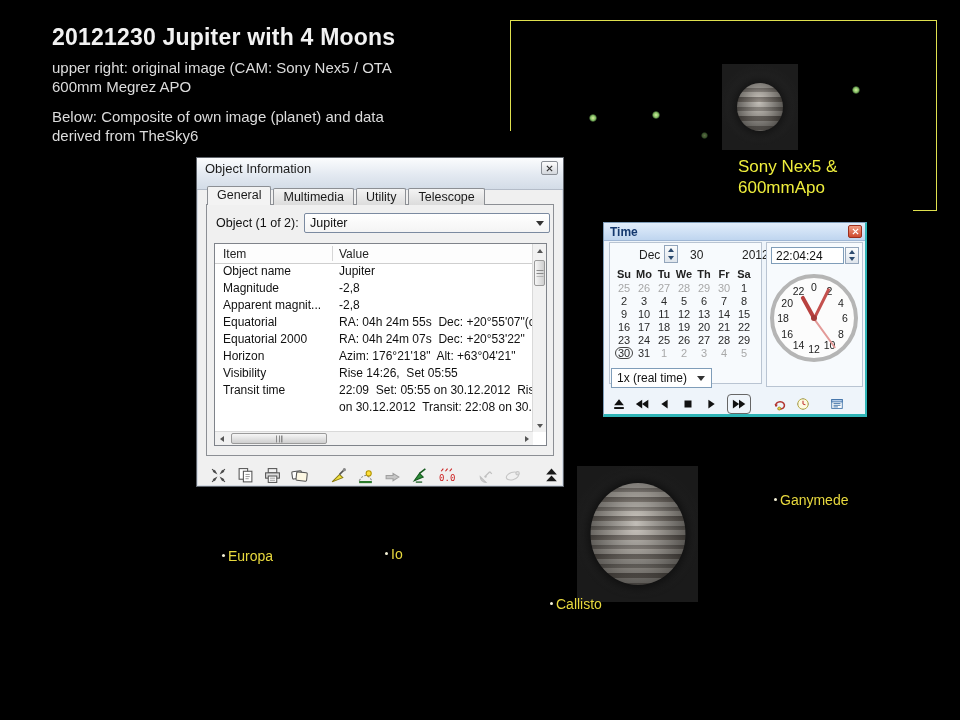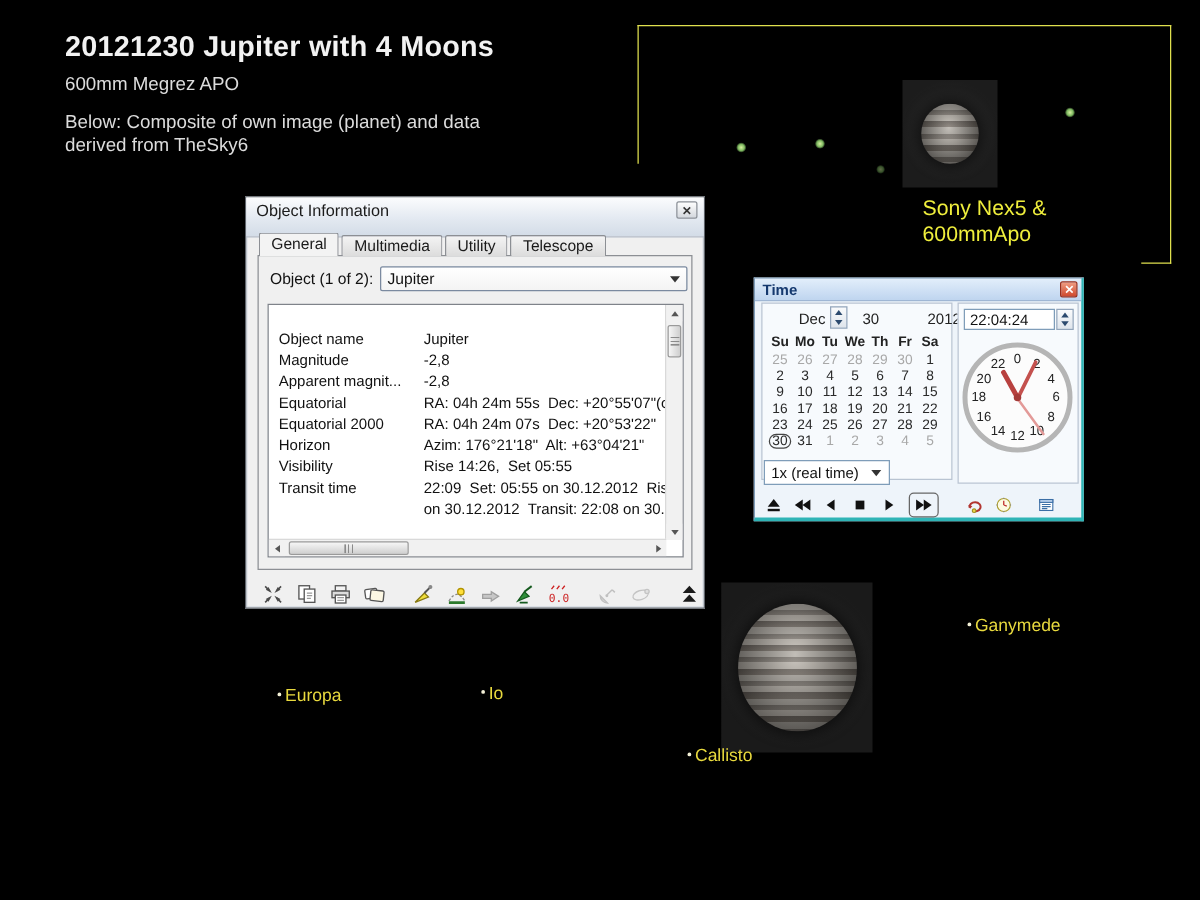--- a/index.html
+++ b/index.html
@@ -157,20 +157,21 @@
   .ml-callisto{left:550px;top:596px;}
   .ml-ganymede{left:774px;top:492px;}
 </style>
 </head>
 <body>
 
 <div id="canvas">
 
   <div class="title-block">
     <div class="main-title">20121230 Jupiter with 4 Moons</div>
+    <p class="sub">upper right: original image (CAM: Sony Nex5 / OTA</p>
     <p class="sub">600mm Megrez APO</p>
     <p class="sub gap">Below: Composite of own image (planet) and data</p>
     <p class="sub">derived from TheSky6</p>
   </div>
 
   <div class="photo-frame">
     <div class="fl fl-top"></div>
     <div class="fl fl-right"></div>
     <div class="fl fl-left"></div>
     <div class="fl fl-bottom"></div>
@@ -205,20 +206,25 @@
         </div>
       <div class="tab-pane">
         <div class="object-row">
           <span class="lbl">Object (1 of 2):</span>
           <div class="combo">
             <span>Jupiter</span>
             <span class="combo-arrow"></span>
           </div>
         </div>
         <div class="table-wrap">
+          <div class="thead">
+            <span class="c1">Item</span>
+            <span class="c2">Value</span>
+            <span class="col-div"></span>
+          </div>
           <div class="tbody">
               <div class="trow">
                 <span class="cell-item">Object name</span>
                 <span class="cell-value">Jupiter</span>
               </div>
               <div class="trow">
                 <span class="cell-item">Magnitude</span>
                 <span class="cell-value">-2,8</span>
               </div>
               <div class="trow">

